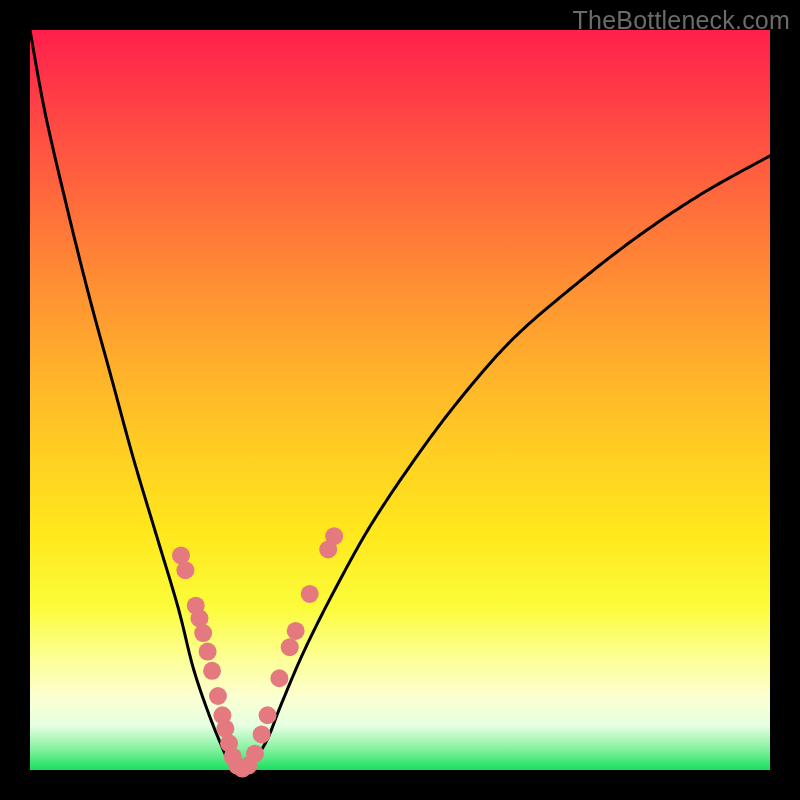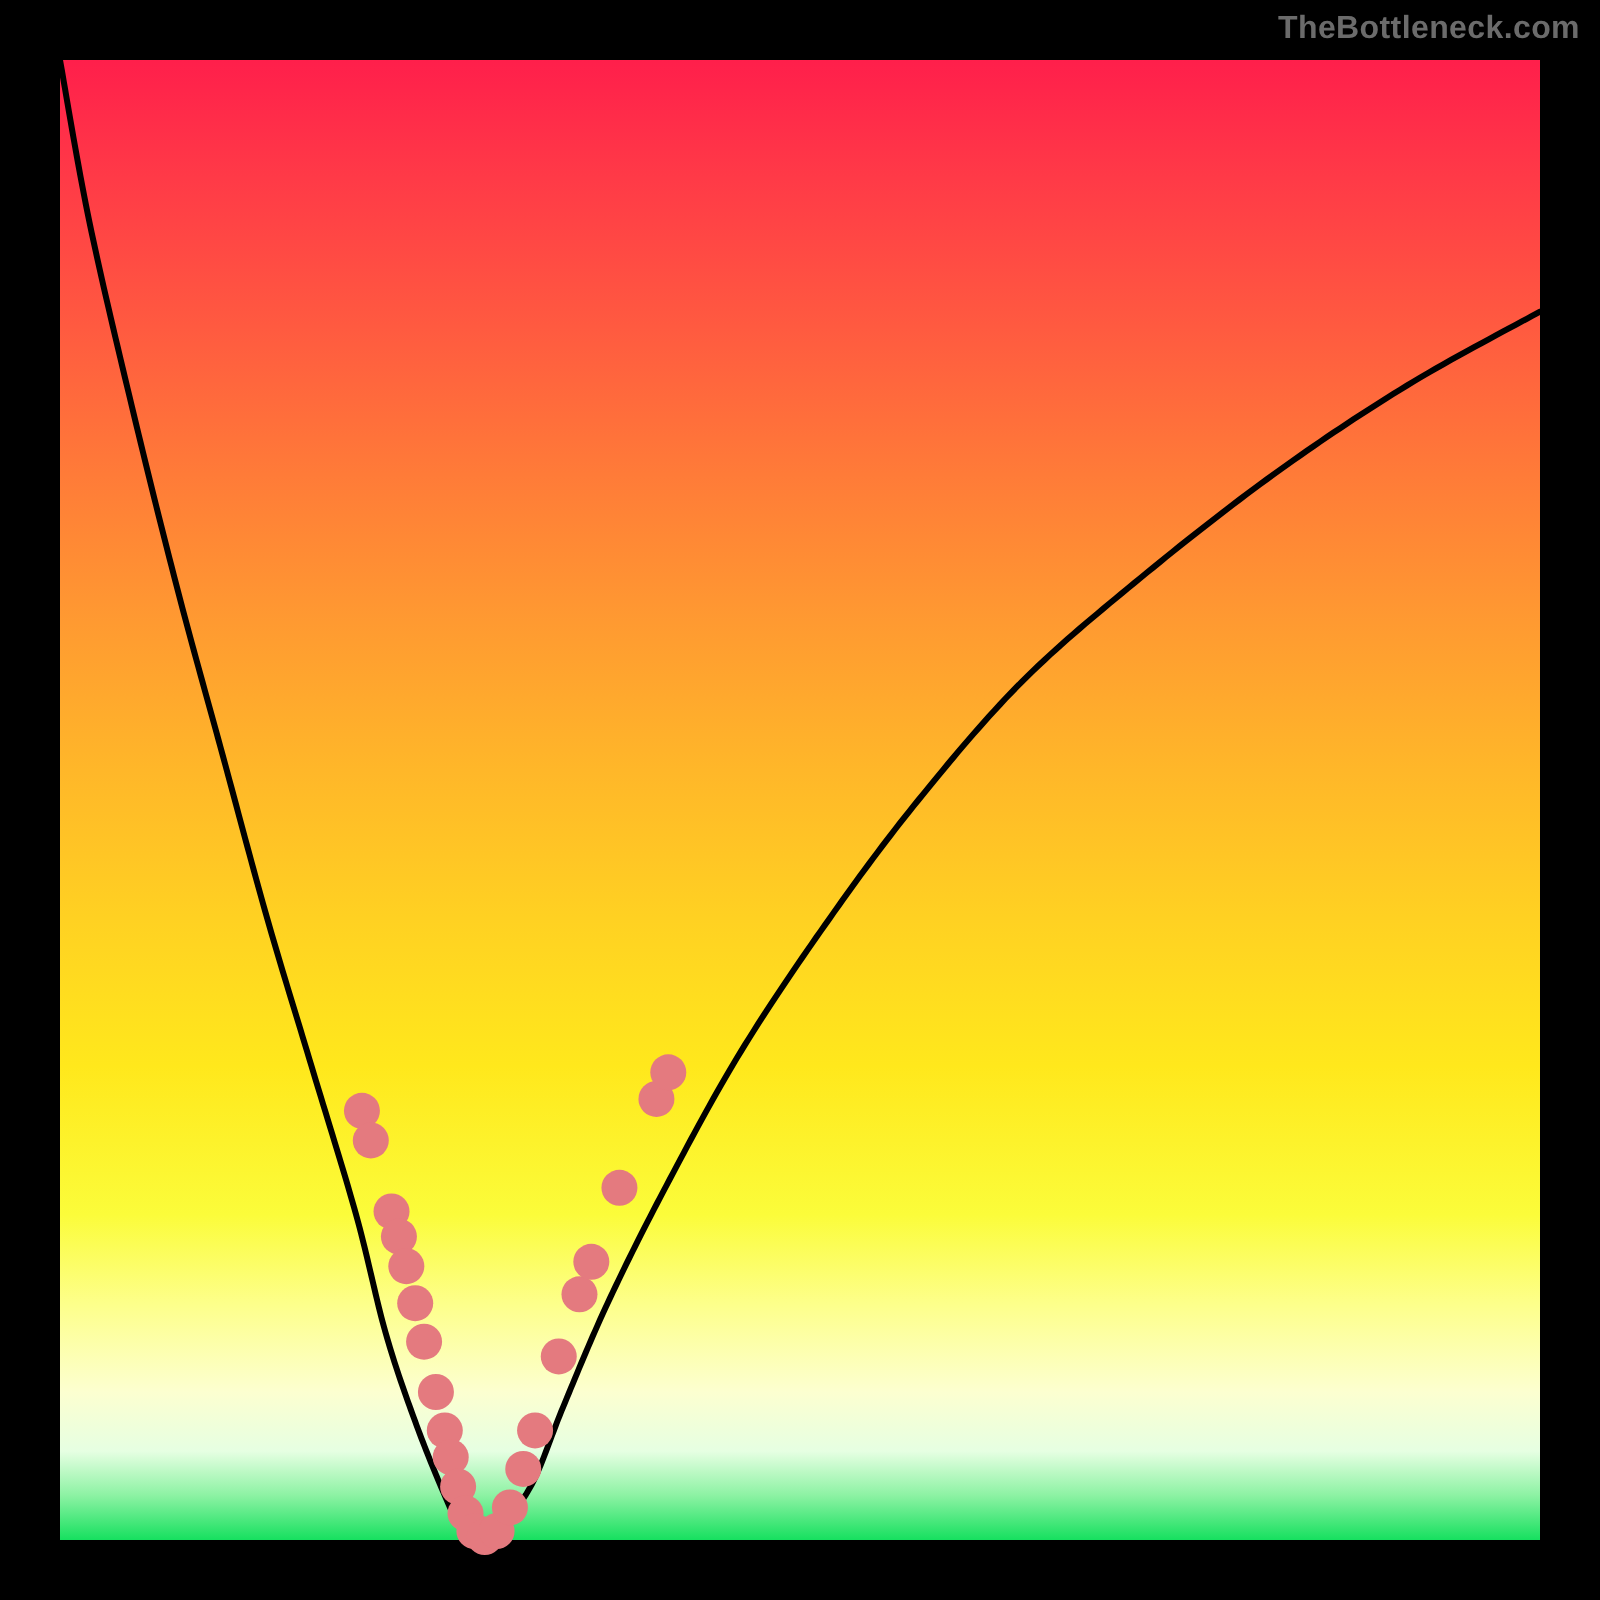--- a/index.html
+++ b/index.html
@@ -40,22 +40,22 @@
       #e6ffe2 94%,
       #8cf2a3 97%,
       #16e05f 100%
     );
   }
   .watermark {
     position: absolute;
     top: 6px;
     right: 10px;
     color: #6b6b6b;
-    font-size: 16px;
-    font-weight: 700;
+    font-size: 25px;
+    font-weight: 400;
     letter-spacing: 0.2px;
     user-select: none;
   }
   svg.curve {
     position: absolute;
     left: 0;
     top: 0;
     width: 740px;
     height: 740px;
     overflow: visible;

